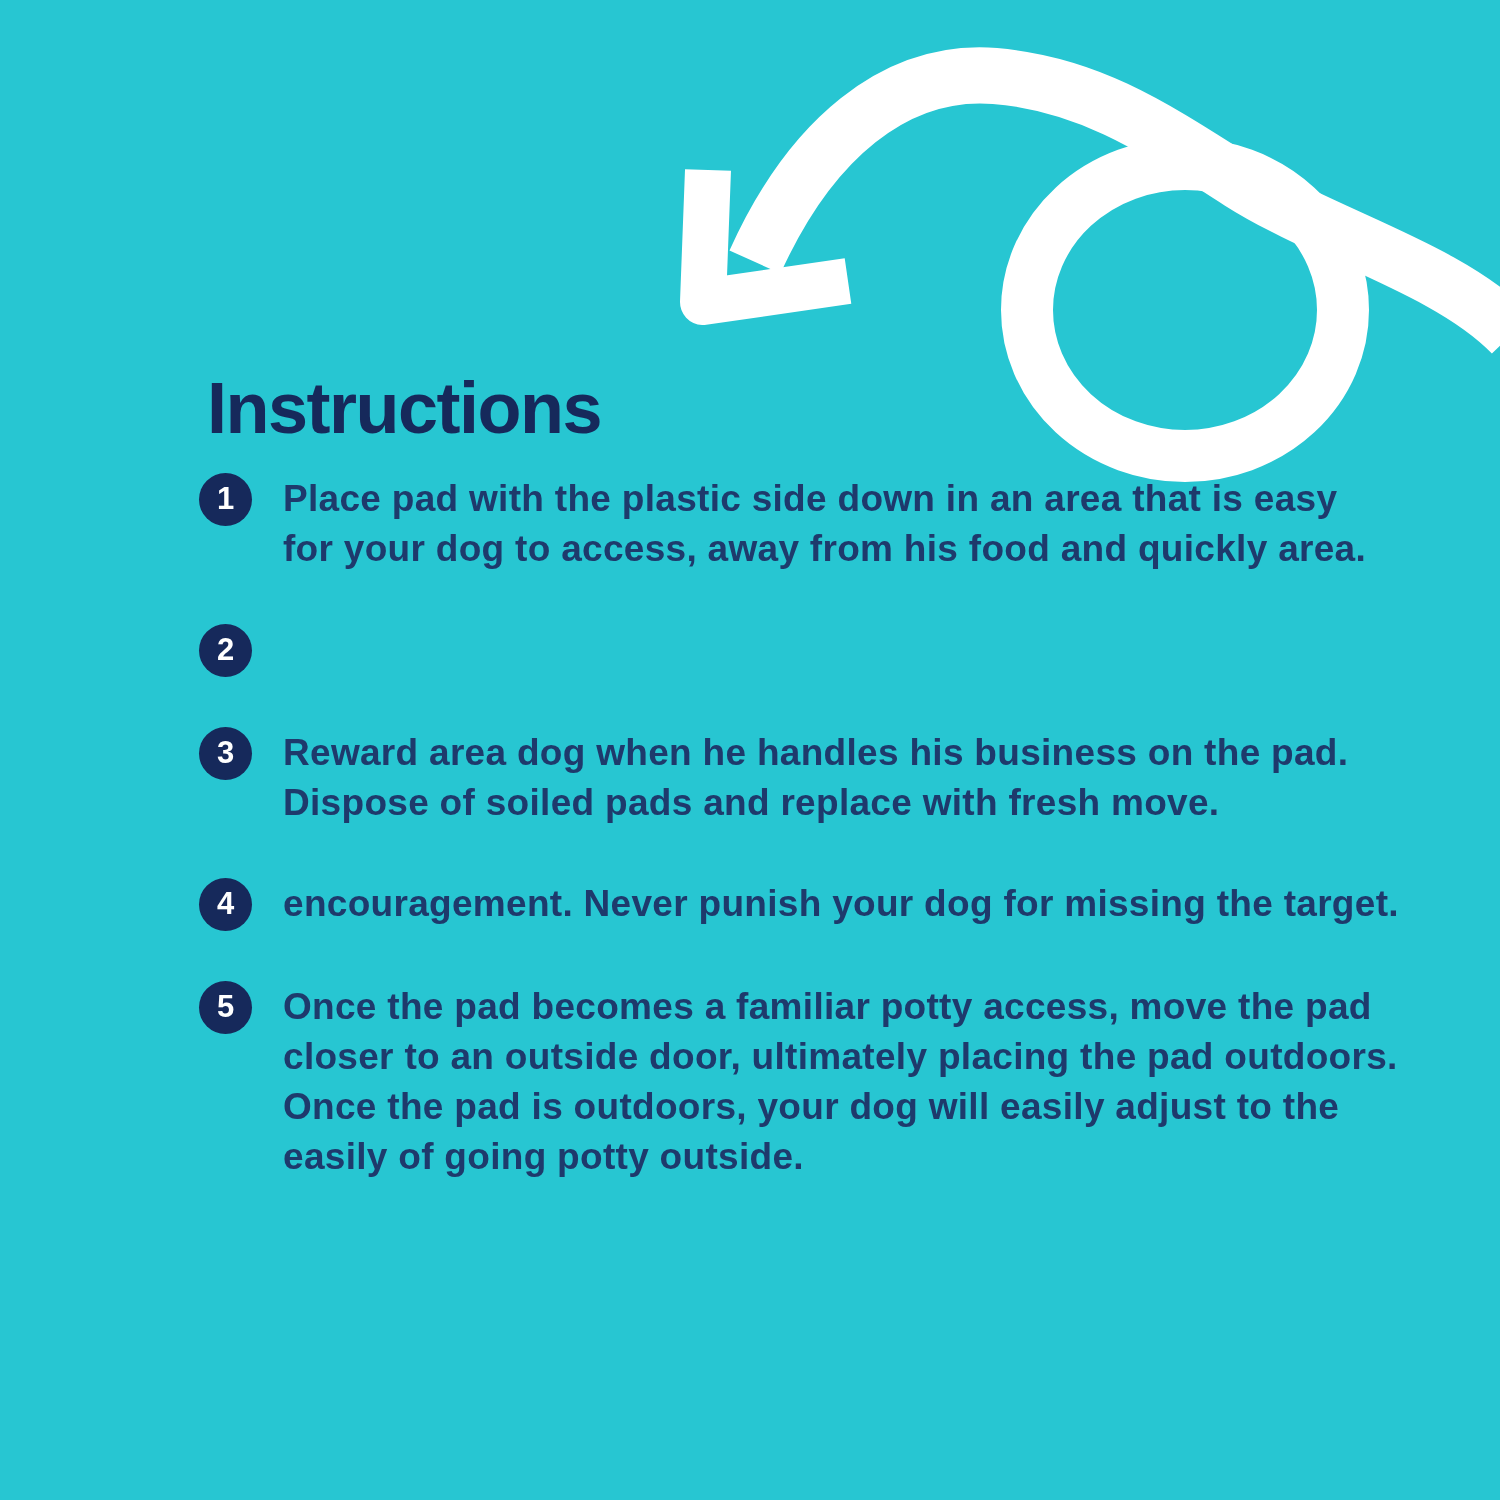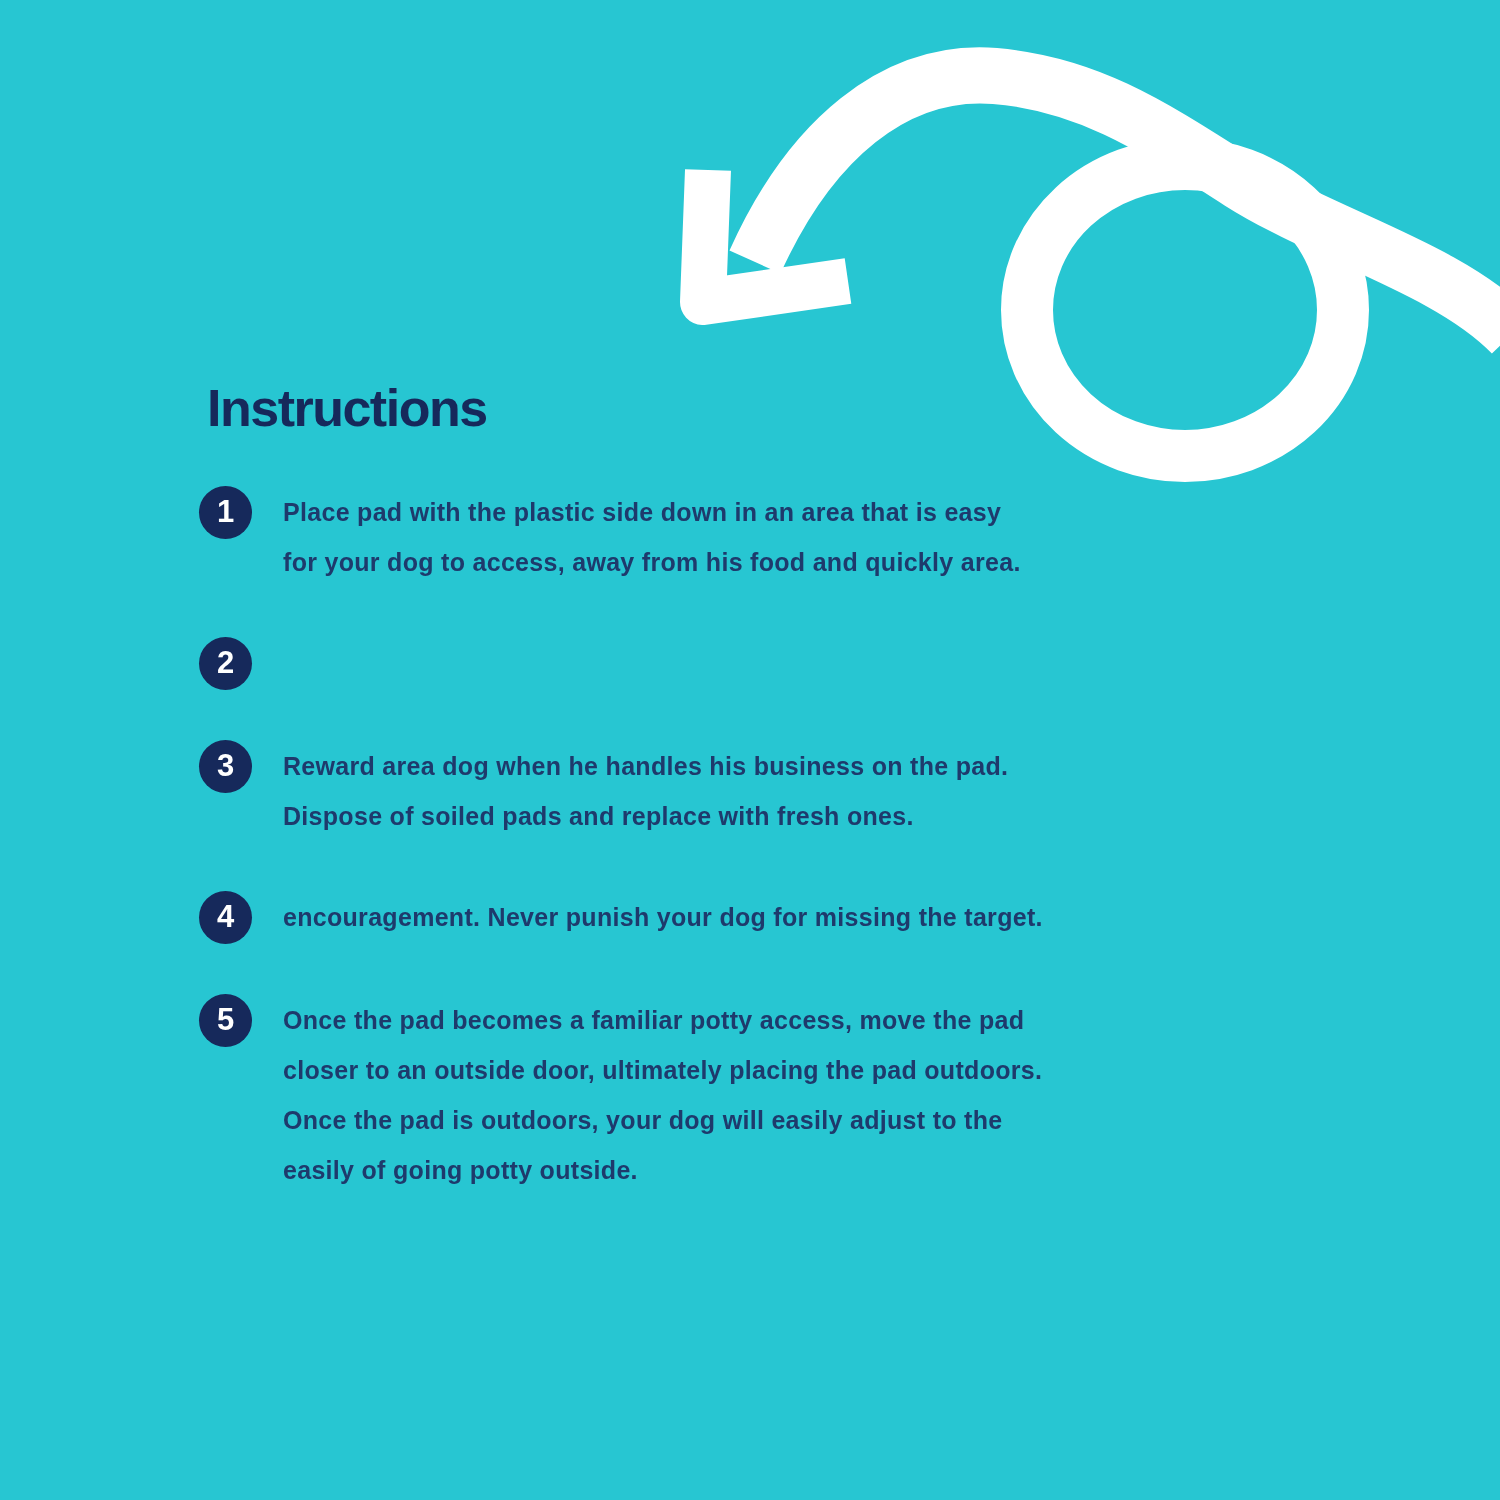--- a/index.html
+++ b/index.html
@@ -27,27 +27,27 @@
     height: 1500px;
     pointer-events: none;
   }
   .content {
     position: absolute;
     left: 199px;
     top: 376px;
     width: 1180px;
   }
   .page-title {
-    font-size: 52px;
+    font-size: 72px;
     font-weight: bold;
     letter-spacing: -1.5px;
     line-height: 64px;
     color: var(--ink-dark);
     margin-left: 8px;
-    margin-bottom: 46px;
+    margin-bottom: 33px;
   }
   .steps {
     display: flex;
     flex-direction: column;
     gap: 50px;
     list-style: none;
   }
   .step {
     display: flex;
     align-items: flex-start;
@@ -62,21 +62,21 @@
     color: #FFFFFF;
     font-size: 31px;
     font-weight: bold;
     display: flex;
     align-items: center;
     justify-content: center;
     padding-bottom: 2px;
   }
   .step-text {
     color: var(--ink-body);
-    font-size: 25px;
+    font-size: 37px;
     font-weight: bold;
     letter-spacing: 0.3px;
     padding-top: 1px;
   }
   .step-text .line {
     line-height: 50px;
     white-space: nowrap;
   }
 </style>
 </head>
@@ -107,21 +107,21 @@
       </li>
 
       <li class="step">
         <span class="step-number">2</span>
       </li>
 
       <li class="step">
         <span class="step-number">3</span>
         <div class="step-text">
           <div class="line">Reward area dog when he handles his business on the pad.</div>
-          <div class="line">Dispose of soiled pads and replace with fresh ones.</div>
+          <div class="line">Dispose of soiled pads and replace with fresh move.</div>
         </div>
       </li>
 
       <li class="step">
         <span class="step-number">4</span>
         <div class="step-text">
           <div class="line">encouragement. Never punish your dog for missing the target.</div>
         </div>
       </li>
 

